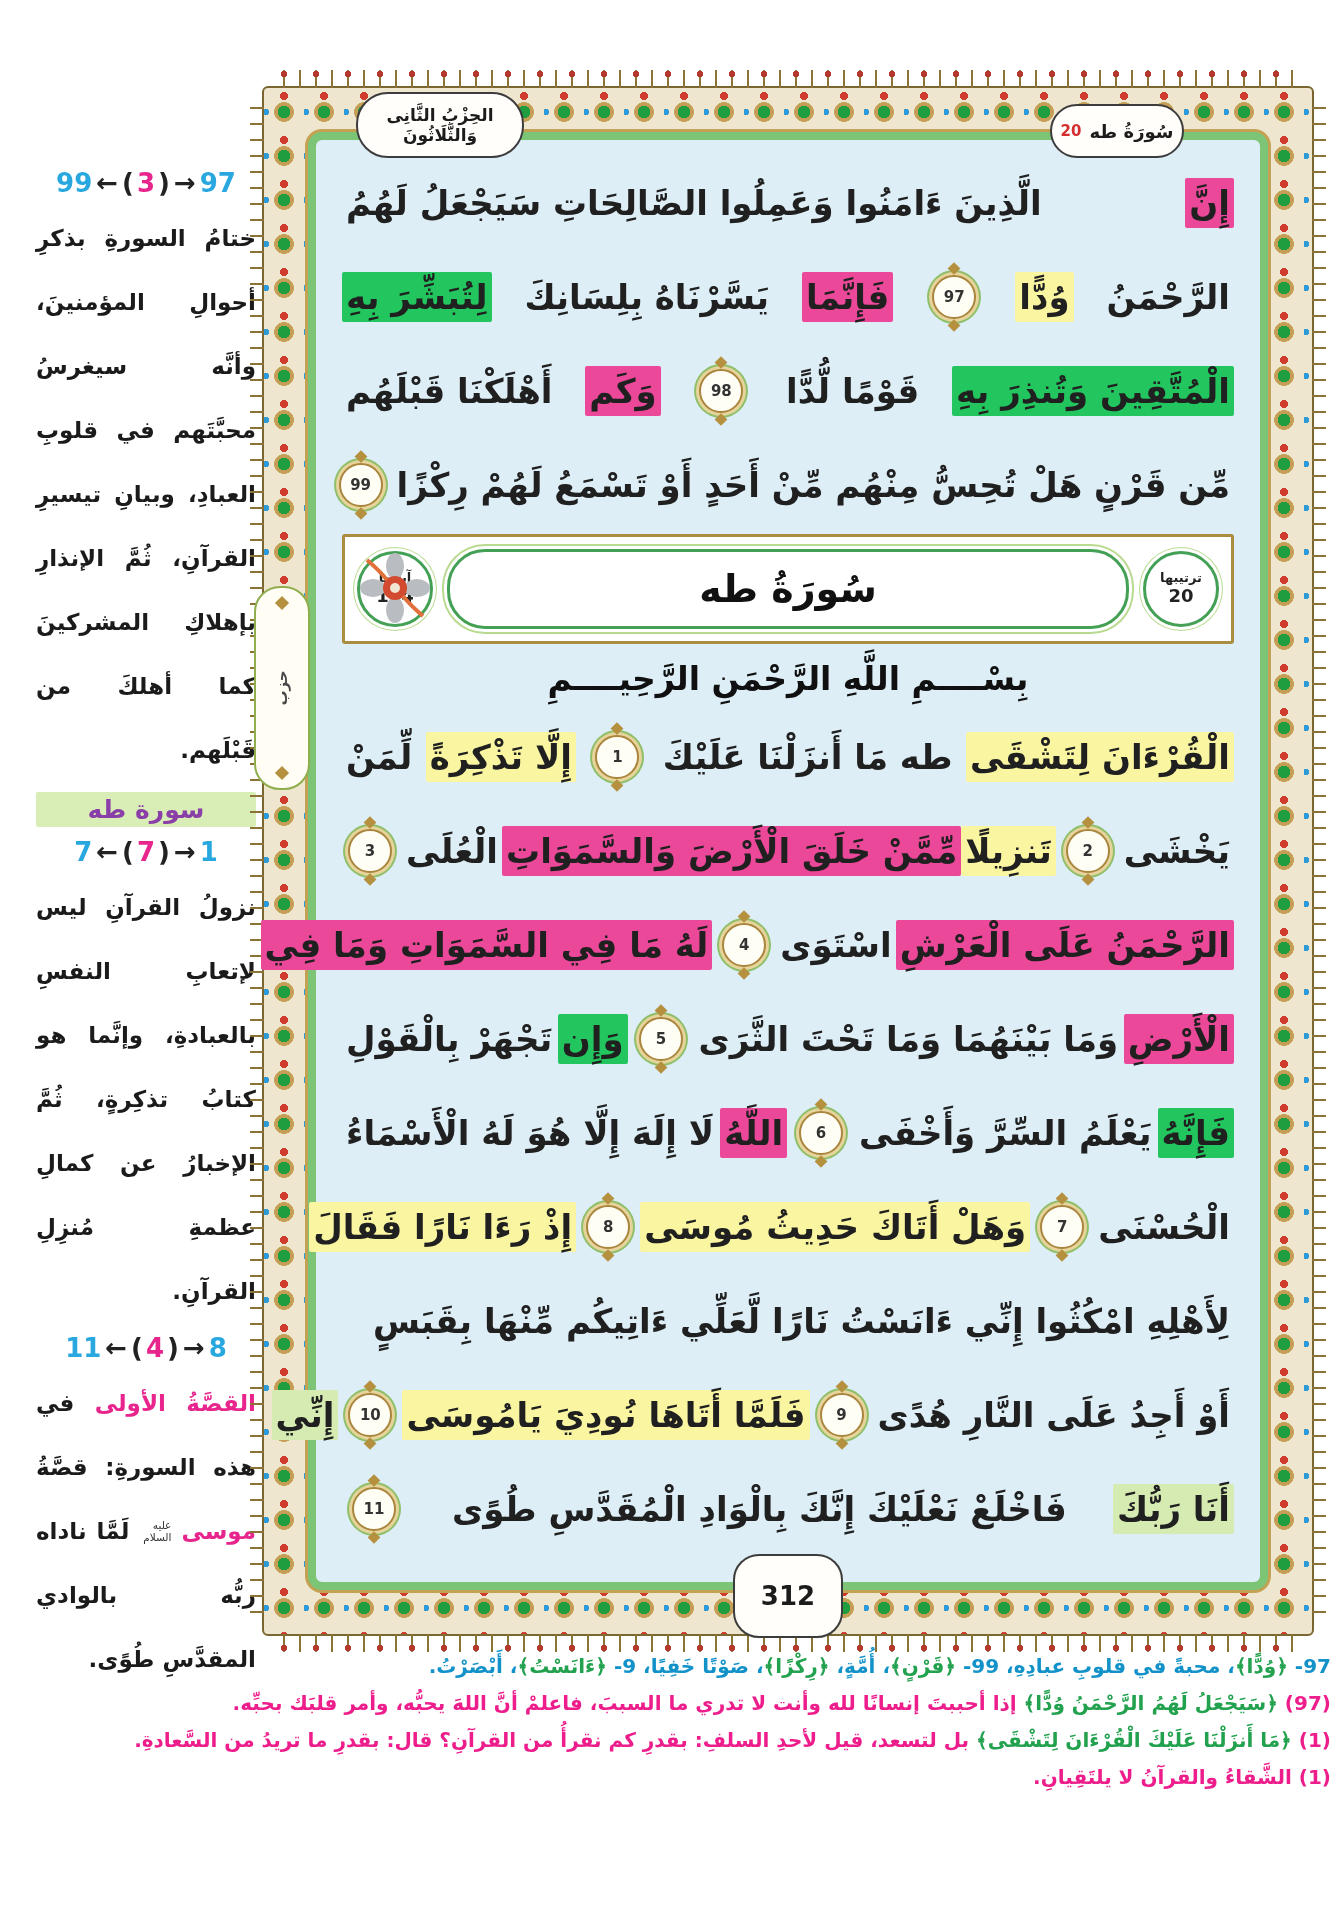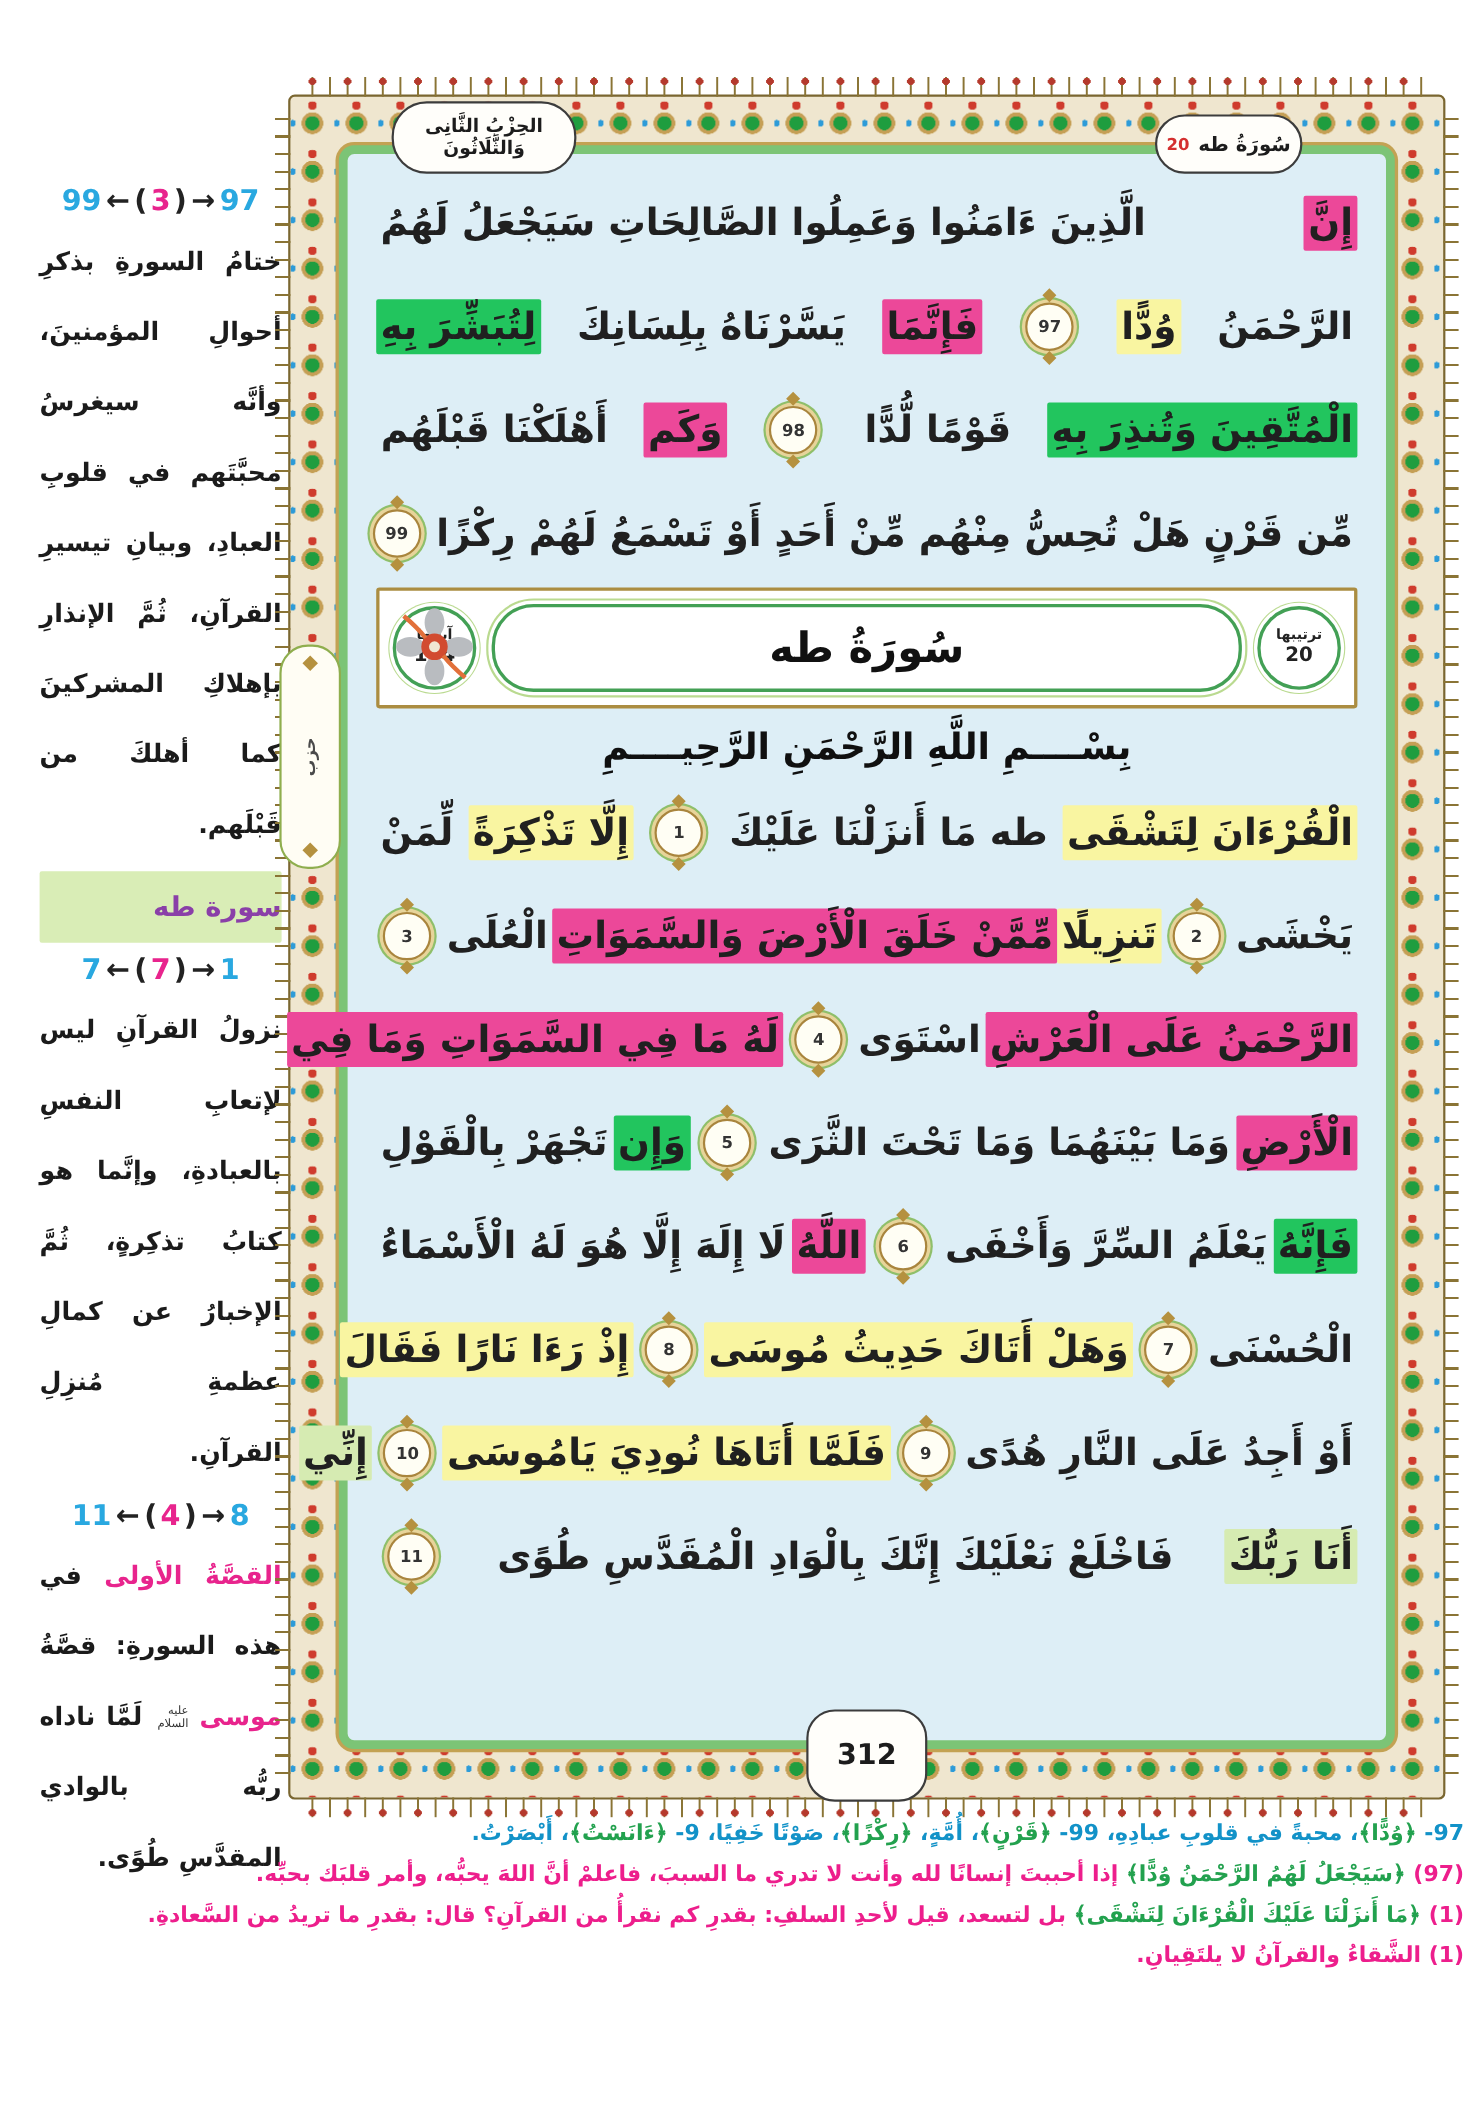--- a/index.html
+++ b/index.html
@@ -91,21 +91,21 @@
   .rmid{color:#e8248d;}
   .rparen{color:#222;}
   .rarrow{color:#222;font-size:26px;padding:0 1px;}
   .side-para{margin:4px 0 10px;font-size:23px;font-weight:bold;color:#1b1b1b;
     line-height:64px;text-align:justify;}
   .run-black{color:#1b1b1b}
   .run-magenta{color:#e8248d}
   .run-honorific{display:inline-block;width:32px;font-size:10.5px;line-height:1.1;
     color:#333;vertical-align:-2px;font-weight:normal;}
   .surah-label{margin:8px 0;background:#d9edb6;color:#8a3fa8;font-weight:bold;font-size:25px;
-    text-align:right;padding:18px 0;border-radius:2px;}
+    text-align:center;padding:3px 0;border-radius:2px;}
 
   
   .footnotes{position:absolute;right:8px;left:120px;top:1648px;direction:rtl;text-align:right;}
   .fnote{font-size:20px;font-weight:bold;line-height:37px;}
   .fn-blue{color:#1292c8}
   .fn-green{color:#22a14e}
   .fn-magenta{color:#ed1e8c}
 </style>
 </head>
 <body>
@@ -283,20 +283,23 @@
             <span class="vmark">
               <span class="vnum">7</span>
             </span>
             <span class="qseg hl-yellow">وَهَلْ أَتَاكَ حَدِيثُ مُوسَى</span>
             <span class="vmark">
               <span class="vnum">8</span>
             </span>
             <span class="qseg hl-yellow">إِذْ رَءَا نَارًا فَقَالَ</span>
           </div>
           <div class="qline">
+            <span class="qseg">لِأَهْلِهِ امْكُثُوا إِنِّي ءَانَسْتُ نَارًا لَّعَلِّي ءَاتِيكُم مِّنْهَا بِقَبَسٍ</span>
+          </div>
+          <div class="qline">
             <span class="qseg">أَوْ أَجِدُ عَلَى النَّارِ هُدًى</span>
             <span class="vmark">
               <span class="vnum">9</span>
             </span>
             <span class="qseg hl-yellow">فَلَمَّا أَتَاهَا نُودِيَ يَامُوسَى</span>
             <span class="vmark">
               <span class="vnum">10</span>
             </span>
             <span class="qseg hl-green">إِنِّي</span>
           </div>

